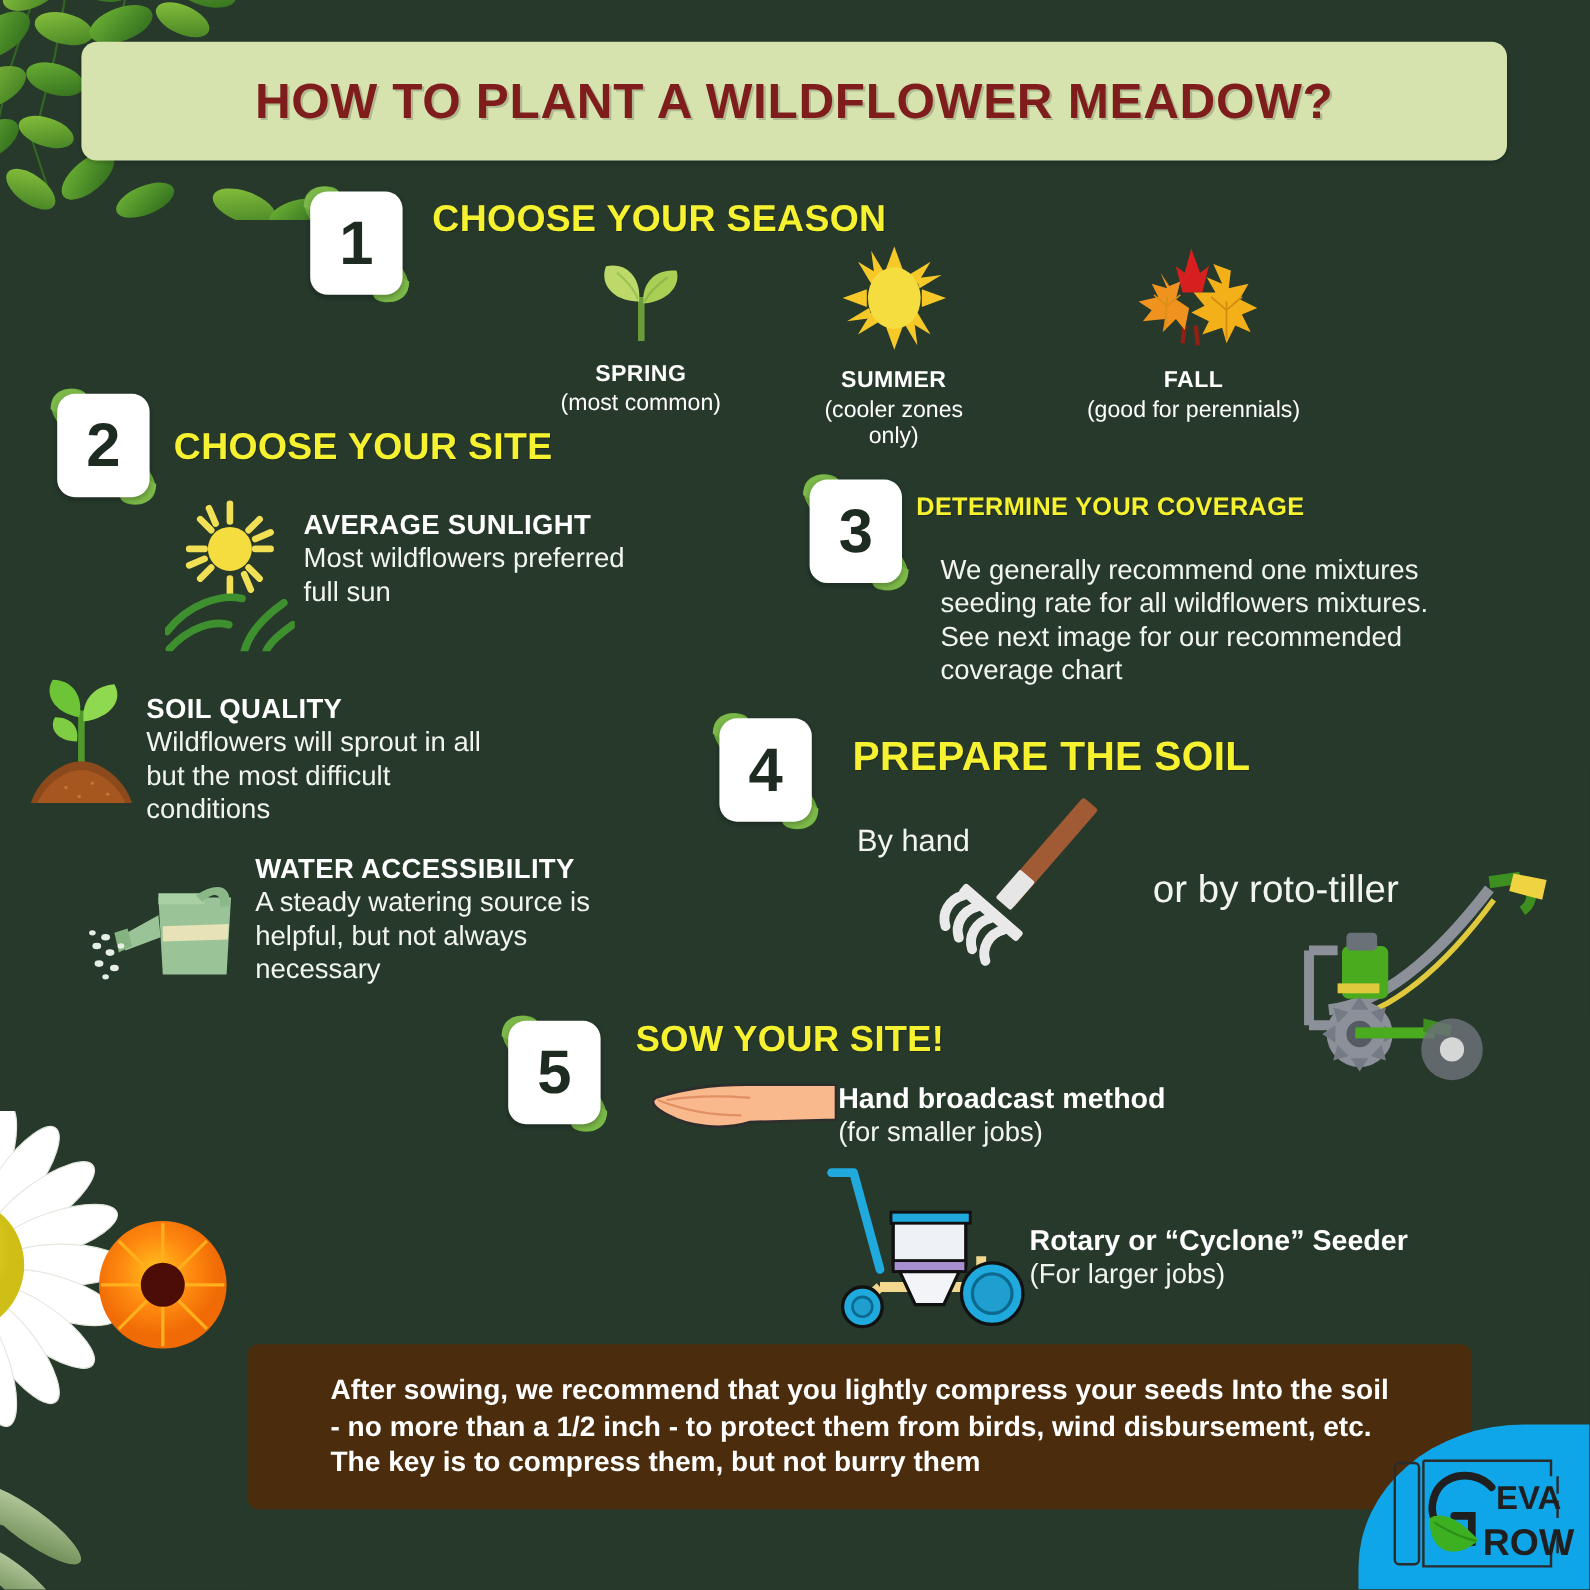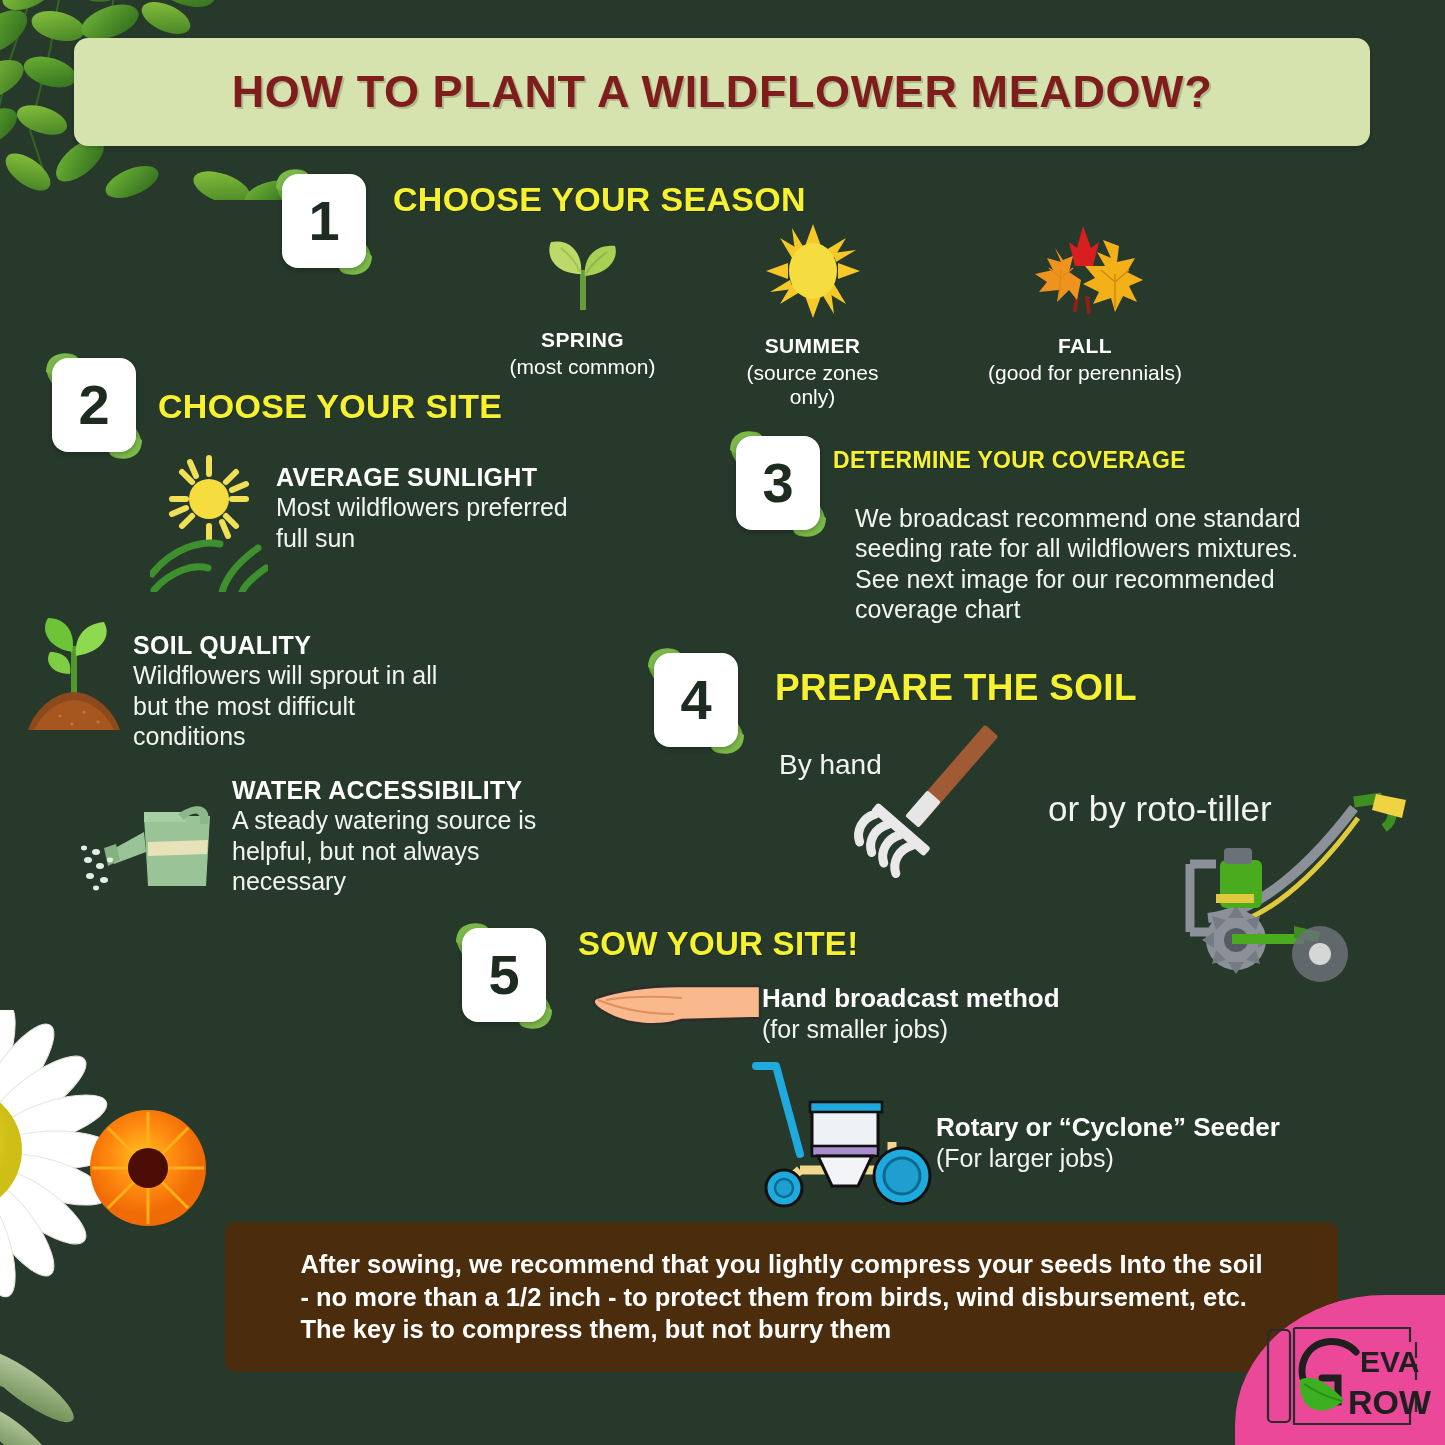--- a/index.html
+++ b/index.html
@@ -63,21 +63,21 @@
     display:flex;align-items:center;justify-content:center;
   }
   .footer-box p{
     margin:0;padding:0 18px;color:#ffffff;font-size:25.5px;font-weight:bold;
     line-height:1.28;text-align:left;
   }
 
   
   .logo-wrap{
     position:absolute;right:0;bottom:0;width:210px;height:150px;
-    background:#ec4899;border-top-left-radius:150px 130px;
+    background:#0ea5e9;border-top-left-radius:150px 130px;
     display:flex;align-items:center;justify-content:center;
   }
   .logo-wrap svg{margin-left:16px;margin-top:16px;}
   svg{display:block;}
 </style>
 </head>
 <body>
 
 <div class="stage">
 
@@ -228,21 +228,21 @@
             <path d="M16 82 L28 62 L36 70 Z"></path>
           <path d="M28 6 L40 26 L31 29 Z"></path>
             <path d="M70 92 L58 72 L67 69 Z"></path>
           <path d="M92 28 L72 40 L69 31 Z"></path>
             <path d="M6 70 L26 58 L29 67 Z"></path>
         </g>
         <ellipse cx="49" cy="49" rx="24" ry="28" fill="#f5dd3f"></ellipse>
       </svg>
     </div>
     <div class="white-lbl season-name" style="position:static;margin-top:14px;">SUMMER</div>
-    <div class="white-lbl season-note" style="position:static;margin-top:3px;">(source zones only)</div>
+    <div class="white-lbl season-note" style="position:static;margin-top:3px;">(cooler zones only)</div>
   </div>
 
   <div style="position:absolute;left:985px;top:222px;width:200px;">
     <div style="height:98px;display:flex;align-items:center;justify-content:center;">
       <svg width="120" height="98" viewBox="0 0 120 98">
         <g stroke="#8e2015" stroke-width="4">
           <line x1="52" y1="74" x2="50" y2="90"></line>
             <line x1="62" y1="74" x2="64" y2="92"></line>
         </g>
         <path d="M58 4 L66 26 L74 20 L68 44 L50 44 L44 20 L52 26 Z" fill="#d81f1f"></path>
@@ -360,21 +360,21 @@
       <path d="M100 82 C110 100 96 112 78 108 C64 104 72 88 88 78 C98 72 94 72 100 82 Z" fill="#6aab3c"></path>
       <path d="M8 22 C8 10 18 2 30 4 L40 8 L22 30 Z" fill="#7cb94a"></path>
       <path d="M104 90 C104 102 94 110 82 108 L72 104 L90 82 Z" fill="#7cb94a"></path>
     </svg>
     <div class="card">
       <span class="num">3</span>
     </div>
   </div>
   <div class="step-head" style="left:833px;top:447px;font-size:23px;">DETERMINE YOUR COVERAGE</div>
   <div class="body-txt" style="left:855px;top:503px;width:540px;">
-    <div>We broadcast recommend one standard</div>
+    <div>We generally recommend one mixtures</div>
     <div>seeding rate for all  wildflowers mixtures.</div>
     <div>See next image for our recommended</div>
     <div>coverage chart</div>
   </div>
 
   <div class="badge" style="left:640px;top:645px;">
     <svg class="blob" viewBox="0 0 112 112">
       <path d="M12 30 C2 12 16 0 34 4 C48 8 40 24 24 34 C14 40 18 40 12 30 Z" fill="#6aab3c"></path>
       <path d="M100 82 C110 100 96 112 78 108 C64 104 72 88 88 78 C98 72 94 72 100 82 Z" fill="#6aab3c"></path>
       <path d="M8 22 C8 10 18 2 30 4 L40 8 L22 30 Z" fill="#7cb94a"></path>

